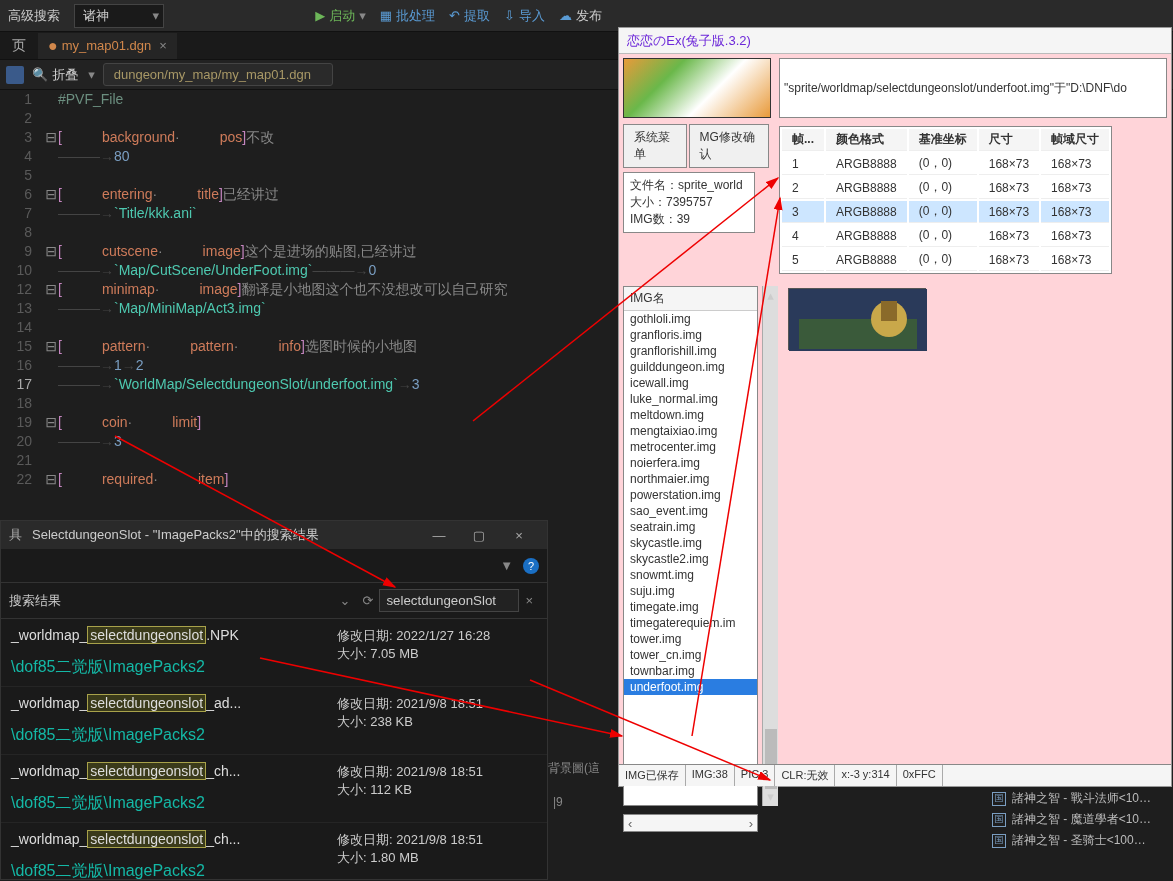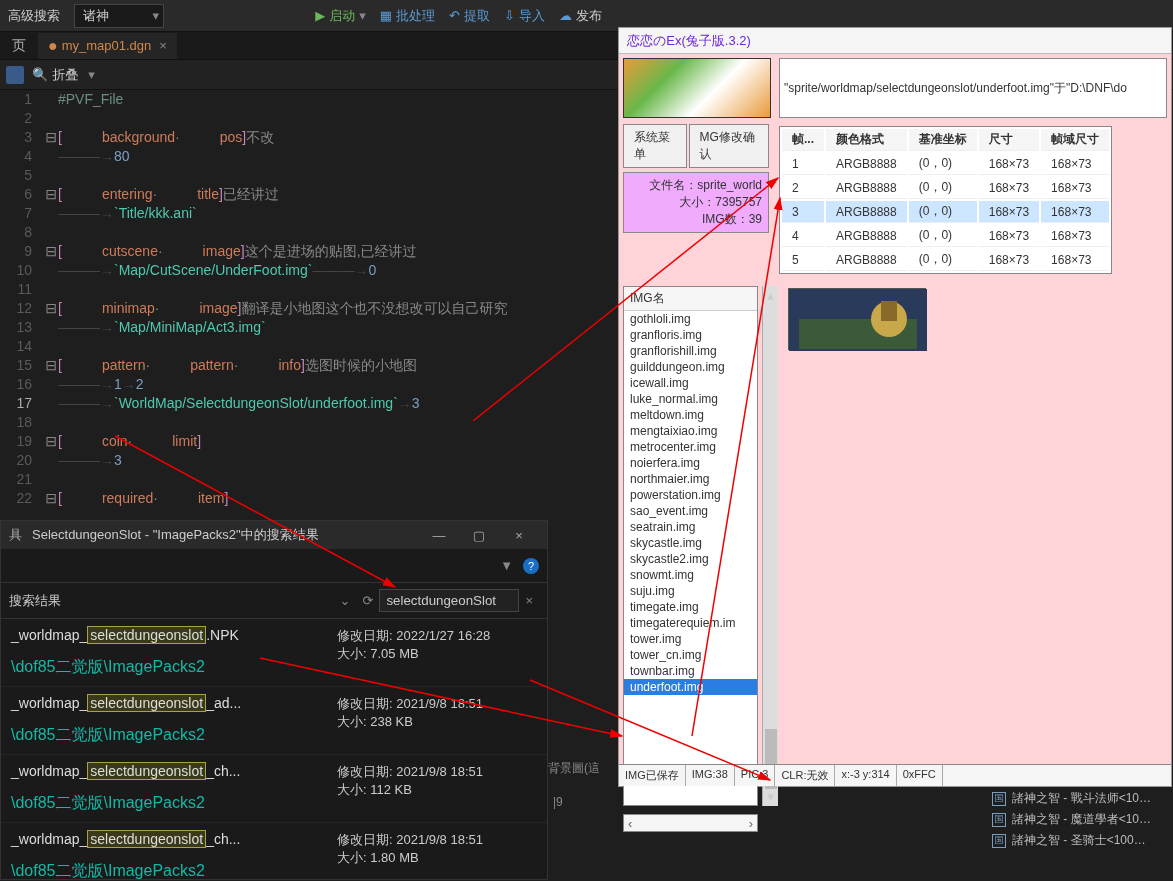--- a/index.html
+++ b/index.html
@@ -78,21 +78,21 @@
 .right-list .li { display: flex; align-items: center; padding: 2px 4px; color: #bbb; font-size: 12px; }
 .right-list .li .box { width: 14px; height: 14px; border: 1px solid #7a9ec2; margin-right: 6px; display: inline-flex; align-items: center; justify-content: center; font-size: 9px; color: #7a9ec2; }
 
 
 .ex-window { position: absolute; left: 618px; top: 27px; width: 554px; height: 760px; background: #ffd4d9; border: 1px solid #999; z-index: 10; }
 .ex-window .titlebar { background: #f5f5f5; height: 26px; display: flex; align-items: center; padding: 0 8px; color: #6d28d9; font-size: 13px; border-bottom: 1px solid #bbb; }
 .ex-window .preview-img { width: 148px; height: 60px; margin: 4px; background: linear-gradient(135deg,#e89a3a 0%,#6ab84a 30%,#fff 60%,#e89a3a 100%); border: 1px solid #333; }
 .ex-window .path-field { background: #fff; border: 1px solid #888; margin: 4px; flex: 1; min-width: 380px; padding: 2px 4px; color: #333; font-size: 12px; white-space: nowrap; overflow: hidden; }
 .ex-window .menu-row { display: flex; margin: 2px 4px; }
 .ex-window .menu-btn { background: #f0f0f0; border: 1px solid #888; padding: 4px 10px; color: #333; font-size: 12px; cursor: pointer; margin-right: 2px; }
-.ex-window .info-box { background: #f0abfc; border: 1px solid #888; margin: 4px; padding: 4px 6px; color: #333; font-size: 12px; width: 146px; text-align: right; }
+.ex-window .info-box { background: #ffffff; border: 1px solid #888; margin: 4px; padding: 4px 6px; color: #333; font-size: 12px; width: 132px; }
 .ex-window .frames-table { background: #fff; border: 1px solid #888; margin: 4px; font-size: 12px; color: #333; }
 .ex-window .frames-table th, .ex-window .frames-table td { padding: 2px 10px; text-align: left; border-bottom: 1px solid #eee; }
 .ex-window .frames-table th { background: #f5f5f5; }
 .ex-window .frames-table tr.sel { background: #cde6ff; }
 .ex-window .content-row { display: flex; margin-top: 4px; }
 .ex-window .img-list { background: #fff; border: 1px solid #888; margin: 4px; width: 135px; height: 520px; overflow: auto; font-size: 12px; color: #333; }
 .ex-window .img-list .hdr { background: #f5f5f5; padding: 3px 6px; border-bottom: 1px solid #ccc; }
 .ex-window .img-list .it { padding: 1px 6px; cursor: pointer; }
 .ex-window .img-list .it.sel { background: #2a7de1; color: #fff; }
 .ex-window .sprite-preview { width: 138px; height: 62px; margin: 6px; background: #2a3a5a; border: 1px solid #555; position: relative; }
@@ -144,20 +144,21 @@
     <span class="name">my_map01.dgn</span>
     <span class="close">×</span>
   </div>
 </div>
 
 <div class="path-bar">
   <span class="icon-sq"></span>
   <span class="fold-icon">🔍</span>
   <span class="fold-label">折叠</span>
   <span style="color:#888;margin-right:8px">▾</span>
+  <span class="path-input">dungeon/my_map/my_map01.dgn</span>
 </div>
 
 <div class="editor">
   <div class="line">
       <span class="gutter">1</span>
       <span class="fold"></span>
       <span class="code"><span class="c-comment">#PVF_File</span></span>
     </div>
   <div class="line">
       <span class="gutter">2</span>
@@ -196,25 +197,20 @@
     </div>
   <div class="line">
       <span class="gutter">9</span>
       <span class="fold">⊟</span>
       <span class="code"><span class="c-bracket">[</span><span class="c-key">cutscene</span><span class="c-gray">·</span><span class="c-key">image</span><span class="c-bracket">]</span><span class="c-gray">这个是进场的贴图,已经讲过</span></span>
     </div>
   <div class="line">
       <span class="gutter">10</span>
       <span class="fold"></span>
       <span class="code"><span class="c-arrow">———→</span><span class="c-str">`Map/CutScene/UnderFoot.img`</span><span class="c-arrow">———→</span><span class="c-num">0</span></span>
-    </div>
-  <div class="line">
-      <span class="gutter">11</span>
-      <span class="fold"></span>
-      <span class="code"></span>
     </div>
   <div class="line">
       <span class="gutter">12</span>
       <span class="fold">⊟</span>
       <span class="code"><span class="c-bracket">[</span><span class="c-key">minimap</span><span class="c-gray">·</span><span class="c-key">image</span><span class="c-bracket">]</span><span class="c-gray">翻译是小地图这个也不没想改可以自己研究</span></span>
     </div>
   <div class="line">
       <span class="gutter">13</span>
       <span class="fold"></span>
       <span class="code"><span class="c-arrow">———→</span><span class="c-str">`Map/MiniMap/Act3.img`</span></span>

